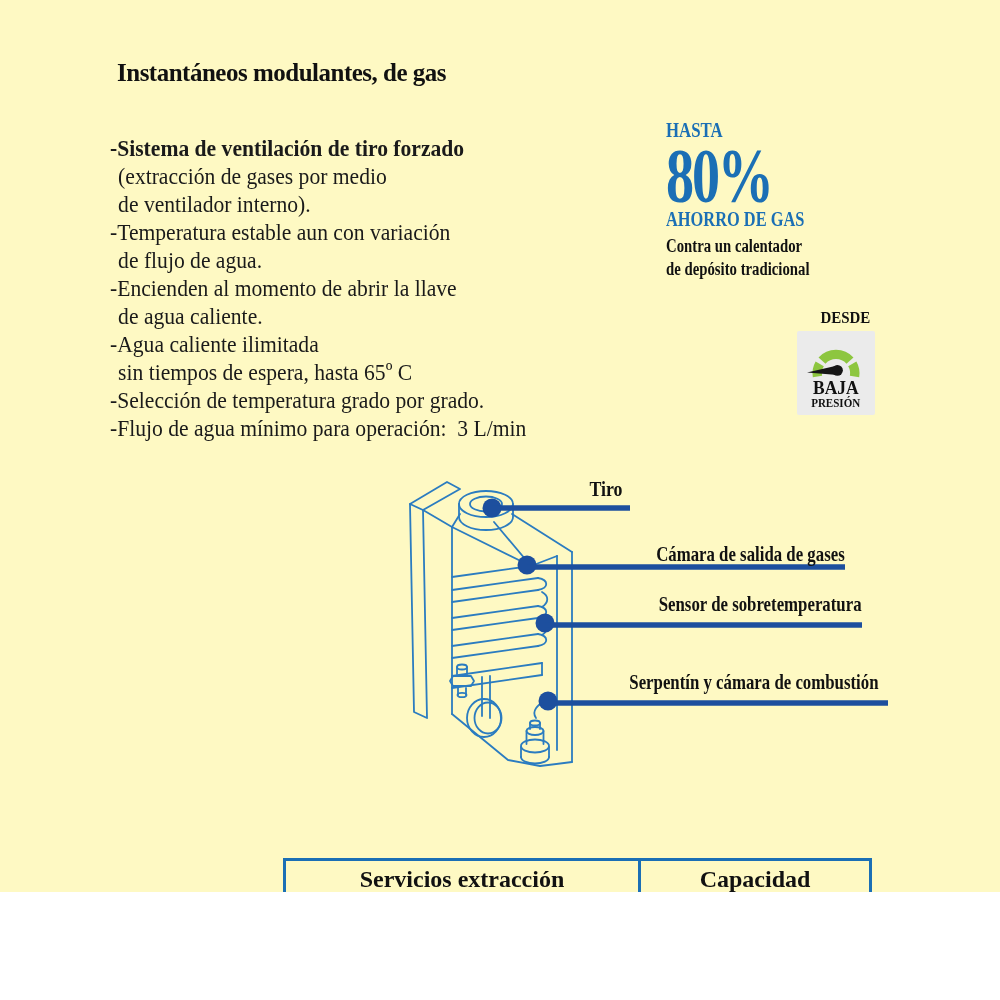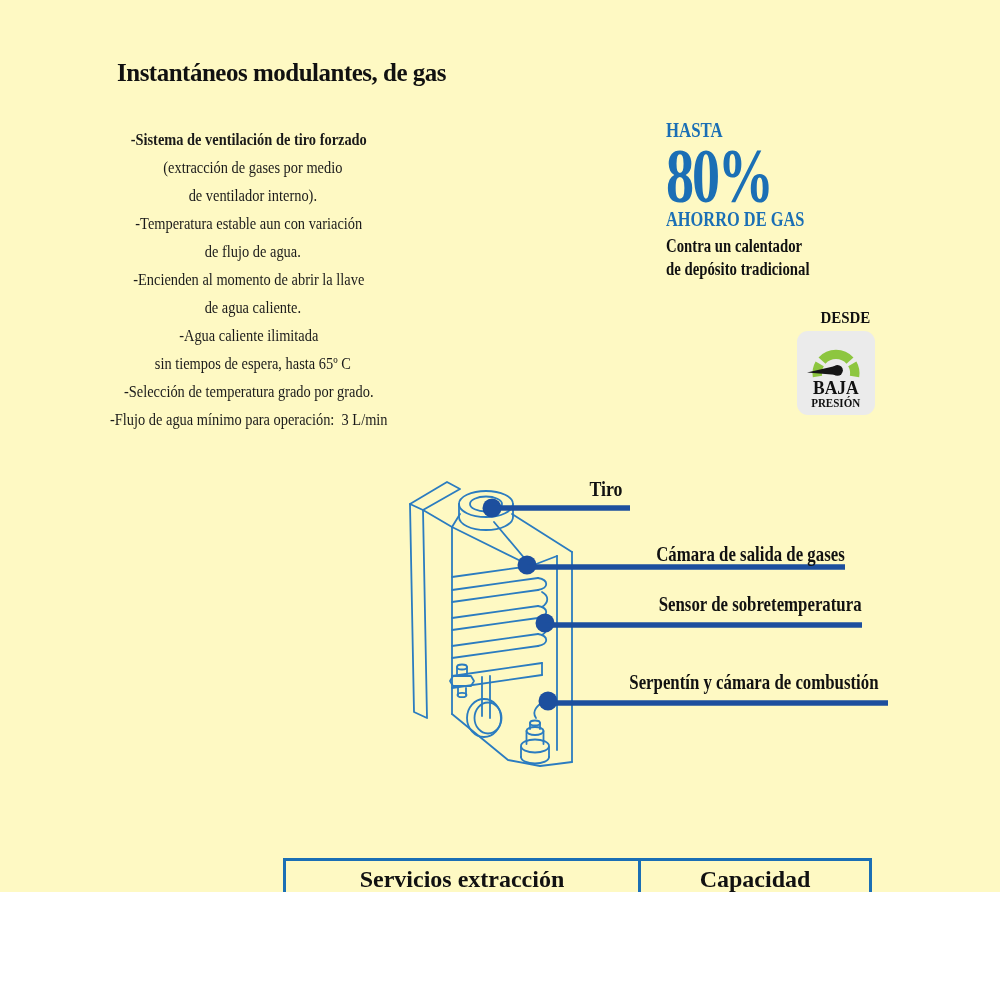--- a/index.html
+++ b/index.html
@@ -7,21 +7,21 @@
     position:relative;width:1000px;height:892px;background:#fef9c3;
     font-family:Liberation Serif, serif;color:#1a1a1a;overflow:hidden;
   }
   
   .title{
     position:absolute;left:117px;top:58px;
     font-size:26px;font-weight:bold;letter-spacing:-0.5px;color:#111;
     transform:scaleX(0.96);transform-origin:0 0;white-space:nowrap;
   }
   
-  .features{position:absolute;left:110px;top:126px;font-size:16px;color:#1a1a1a;text-align:center;}
+  .features{position:absolute;left:110px;top:134px;font-size:24px;color:#1a1a1a;}
   .feature-line{
     height:28px;line-height:28px;white-space:pre;
     transform:scaleX(0.9);transform-origin:0 0;
   }
   .feature-line.bold{font-weight:bold;}
   .feature-line.indent{padding-left:9px;}
   
   .savings{position:absolute;left:666px;top:120px;color:#1b6fb5;}
   .savings .hasta{
     font-size:20px;font-weight:bold;line-height:20px;
@@ -39,21 +39,21 @@
     font-size:18px;font-weight:bold;color:#111;line-height:23px;margin-top:5px;
     transform:scaleX(0.82);transform-origin:0 0;white-space:nowrap;
   }
   
   .pressure{position:absolute;left:797px;top:309px;width:78px;text-align:right;}
   .pressure .desde{
     font-size:17px;font-weight:bold;color:#111;line-height:18px;
     transform:scaleX(0.88);white-space:nowrap;
   }
   .pressure .badge-box{
-    margin-top:4px;width:78px;height:84px;background:#ebebeb;border-radius:11px;
+    margin-top:4px;width:78px;height:84px;background:#ebebeb;border-radius:2px;
     display:flex;flex-direction:column;align-items:center;
   }
   .pressure .gauge{margin-top:6px;}
   .pressure .baja{font-size:19px;font-weight:bold;line-height:17px;color:#111;transform:scaleX(0.92);white-space:nowrap;}
   .pressure .presion{font-size:12px;font-weight:bold;line-height:14px;color:#111;transform:scaleX(0.92);white-space:nowrap;}
   
   .diagram-svg{position:absolute;left:390px;top:460px;}
   .diagram-label{
     position:absolute;font-size:21px;font-weight:bold;color:#111;white-space:nowrap;
   }

